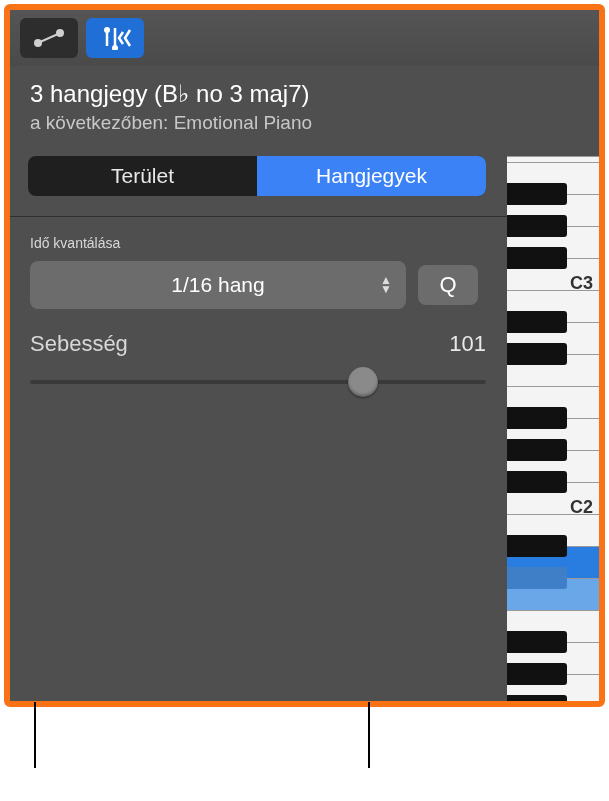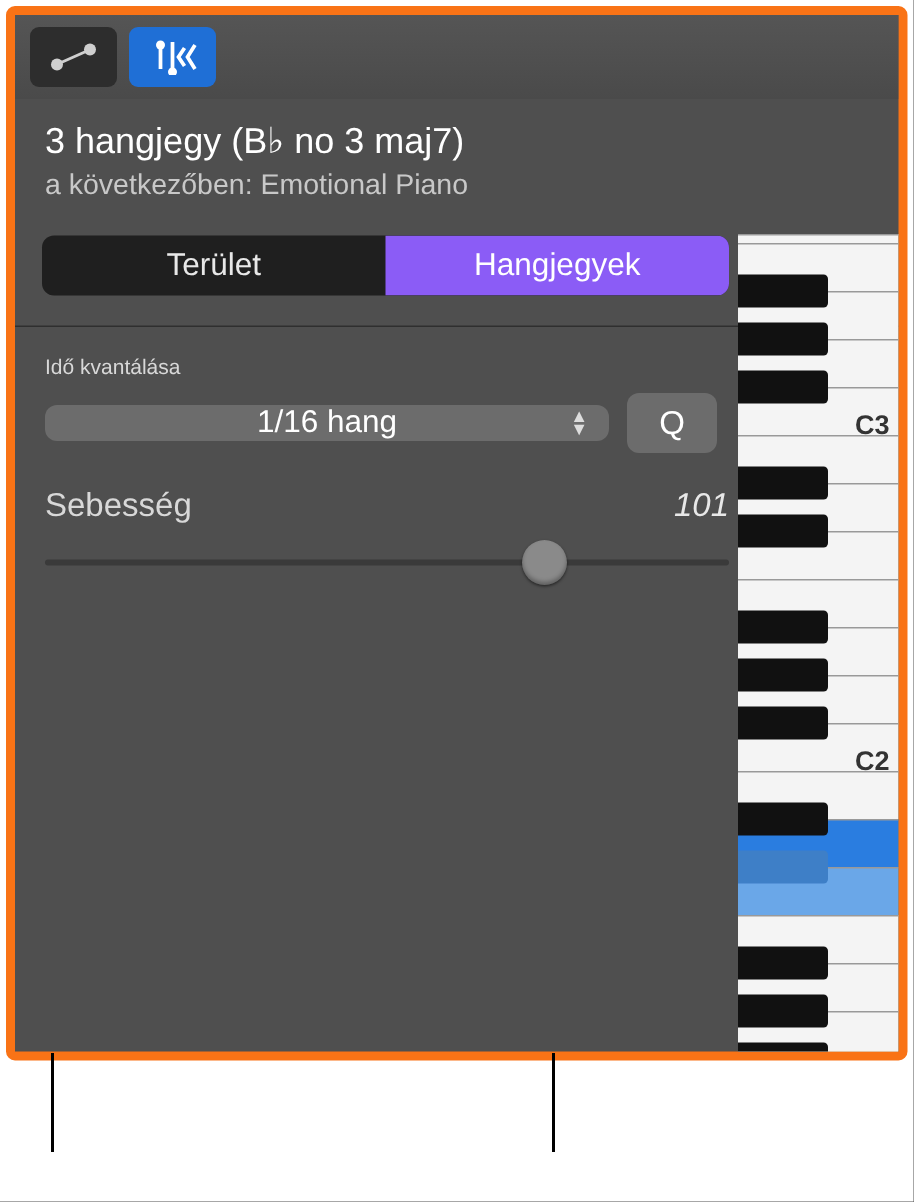--- a/index.html
+++ b/index.html
@@ -74,21 +74,21 @@
   .seg-item {
     flex: 1;
     display: flex;
     align-items: center;
     justify-content: center;
     font-size: 21px;
     color: #e8e8e8;
     cursor: pointer;
   }
   .seg-item.active {
-    background: #8b5cf6;
+    background: #3b82f6;
     color: #fff;
   }
 
   
   .divider {
     height: 1px;
     background: rgba(0,0,0,0.4);
     margin-top: 20px;
   }
   .section {
@@ -99,21 +99,21 @@
     font-size: 14px;
   }
   .row {
     display: flex;
     align-items: center;
     gap: 12px;
     margin-top: 10px;
   }
   .select {
     flex: 0 0 376px;
-    height: 24px;
+    height: 48px;
     background: #6c6c6c;
     border-radius: 8px;
     display: flex;
     align-items: center;
     justify-content: center;
     position: relative;
     color: #fff;
     font-size: 21px;
     cursor: pointer;
   }
@@ -140,21 +140,21 @@
     cursor: pointer;
   }
   .velocity-row {
     display: flex;
     justify-content: space-between;
     align-items: baseline;
     margin-top: 22px;
     width: 456px;
   }
   .vel-label { color: #d8d8d8; font-size: 22px; text-align: right; }
-  .vel-value { color: #e8e8e8; font-size: 22px; font-style: italic; }
+  .vel-value { color: #e8e8e8; font-size: 22px; }
   .slider {
     position: relative;
     width: 456px;
     height: 34px;
     margin-top: 8px;
     cursor: pointer;
   }
   .slider-track {
     position: absolute;
     top: 15px;
@@ -173,23 +173,23 @@
     background: #8a8a8a;
     border-radius: 50%;
     box-shadow: inset 0 -2px 3px rgba(0,0,0,0.3), 0 1px 2px rgba(0,0,0,0.5);
   }
 
   
   .piano {
     position: absolute;
     top: 146px;
     right: 0;
-    width: 107px;
+    width: 92px;
     height: 557px;
-    background: #fdba74;
+    background: #3b82f6;
   }
   .white-key {
     position: absolute;
     left: 0; width: 100%;
     border-top: 1px solid #999;
     background: #f4f4f4;
   }
   .white-key.highlight1 { background: #2a7de0; }
   .white-key.highlight2 { background: #6aa7e8; }
   .black-key {

